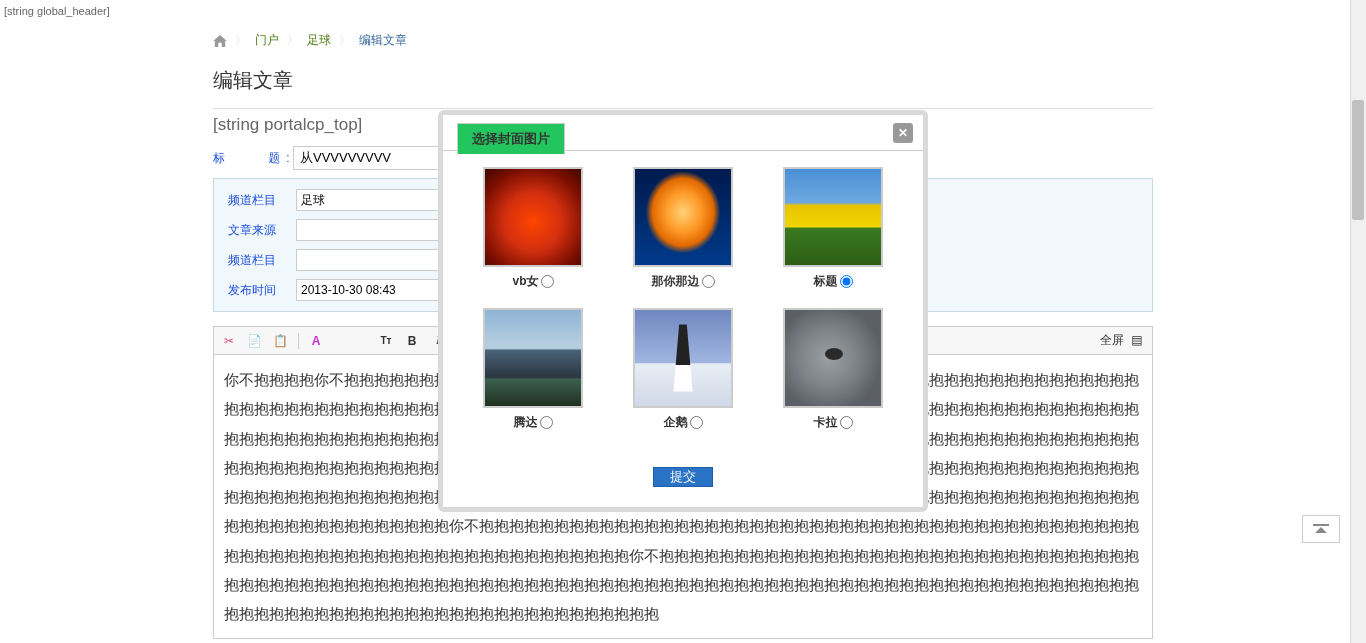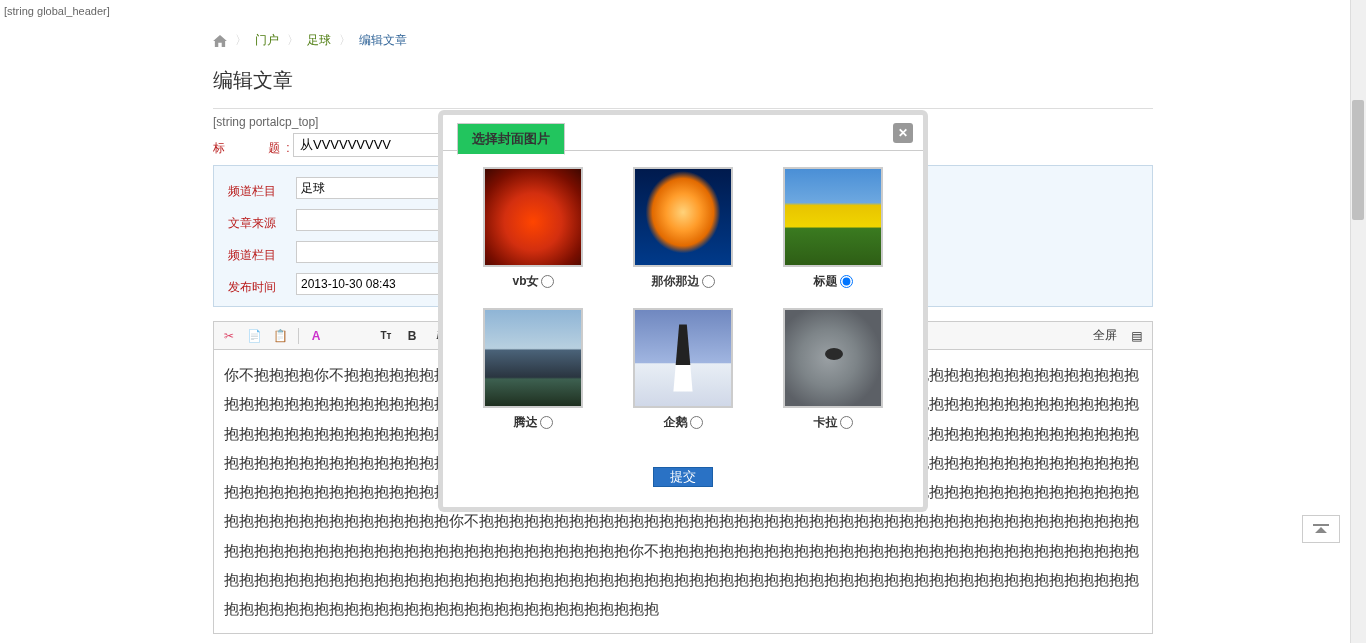--- a/index.html
+++ b/index.html
@@ -9,38 +9,38 @@
     
     .container { width: 960px; margin: 0 auto; padding: 0 10px; }
     
     .breadcrumb { padding: 10px 0; display: flex; align-items: center; gap: 8px; color: #369; }
     .breadcrumb a { color: #4d7c0f; text-decoration: none; }
     .breadcrumb .sep { color: #ccc; }
     .home-icon { width: 14px; height: 12px; display: inline-block; }
     
     .page-title { font-size: 20px; font-weight: normal; padding: 8px 0 14px; border-bottom: 1px solid #ddd; margin-bottom: 6px; }
     
-    .portalcp-string { color: #666; font-size: 12px; margin-bottom: 4px; }
+    .portalcp-string { color: #666; font-size: 17px; margin-bottom: 11px; }
     
     .form-row { display: flex; align-items: center; margin-bottom: 6px; gap: 10px; }
-    .form-row label { width: 70px; color: #b91c1c; letter-spacing: 6px; margin-top: 7px; }
+    .form-row label { width: 70px; color: #1d4ed8; letter-spacing: 6px; }
     .form-row label.nospan { letter-spacing: 0; }
     .form-row input[type="text"] { padding: 3px 6px; border: 1px solid #ccc; font-size: 13px; height: 24px; }
     .title-input { width: 450px; }
     
     .meta-box { background: #f0f7fd; border: 1px solid #c5d8e8; padding: 10px 14px; margin-top: 8px; }
     .meta-box .form-row { margin-bottom: 8px; }
     .meta-box .form-row:last-child { margin-bottom: 0; }
     .meta-box input[type="text"], .meta-box select { width: 150px; padding: 2px 4px; border: 1px solid #ccc; height: 22px; font-size: 12px; }
     .meta-box label { width: 58px; letter-spacing: 0; }
     
     .editor-toolbar { border: 1px solid #ccc; background: #f7f7f7; padding: 4px 6px; display: flex; align-items: center; gap: 8px; margin-top: 14px; }
     .tb-icon { width: 18px; height: 18px; display: inline-flex; align-items: center; justify-content: center; cursor: pointer; font-size: 12px; }
     .tb-sep { width: 1px; height: 16px; background: #ccc; }
-    .tb-right { margin-left: auto; display: flex; align-items: flex-end; gap: 7px; }
+    .tb-right { margin-left: auto; display: flex; align-items: flex-start; gap: 0; }
     .fullscreen-btn { font-size: 12px; padding: 1px 4px; cursor: pointer; }
     
     .editor-content { border: 1px solid #ccc; border-top: none; padding: 10px; min-height: 280px; font-size: 15px; line-height: 1.95; word-break: break-all; color: #333; }
     .modal { position: fixed; top: 110px; left: 50%; transform: translateX(-50%); width: 490px; background: #fff; border: 5px solid rgba(0,0,0,0.15); border-radius: 6px; z-index: 101; padding-bottom: 20px; }
     .modal-tabs { position: relative; height: 36px; border-bottom: 1px solid #ccc; }
     .modal-tab { position: absolute; top: 8px; left: 14px; background: #22c55e; border: 1px solid #ccc; border-bottom: 1px solid #fff; padding: 6px 14px; font-weight: bold; font-size: 13px; }
     .modal-close { position: absolute; right: 10px; top: 8px; width: 20px; height: 20px; background: #999; color: #fff; display: flex; align-items: center; justify-content: center; cursor: pointer; border-radius: 3px; font-weight: bold; }
     
     .cover-grid { display: grid; grid-template-columns: repeat(3, 1fr); gap: 18px 14px; padding: 16px 22px 6px; }
     .cover-item { text-align: center; }

